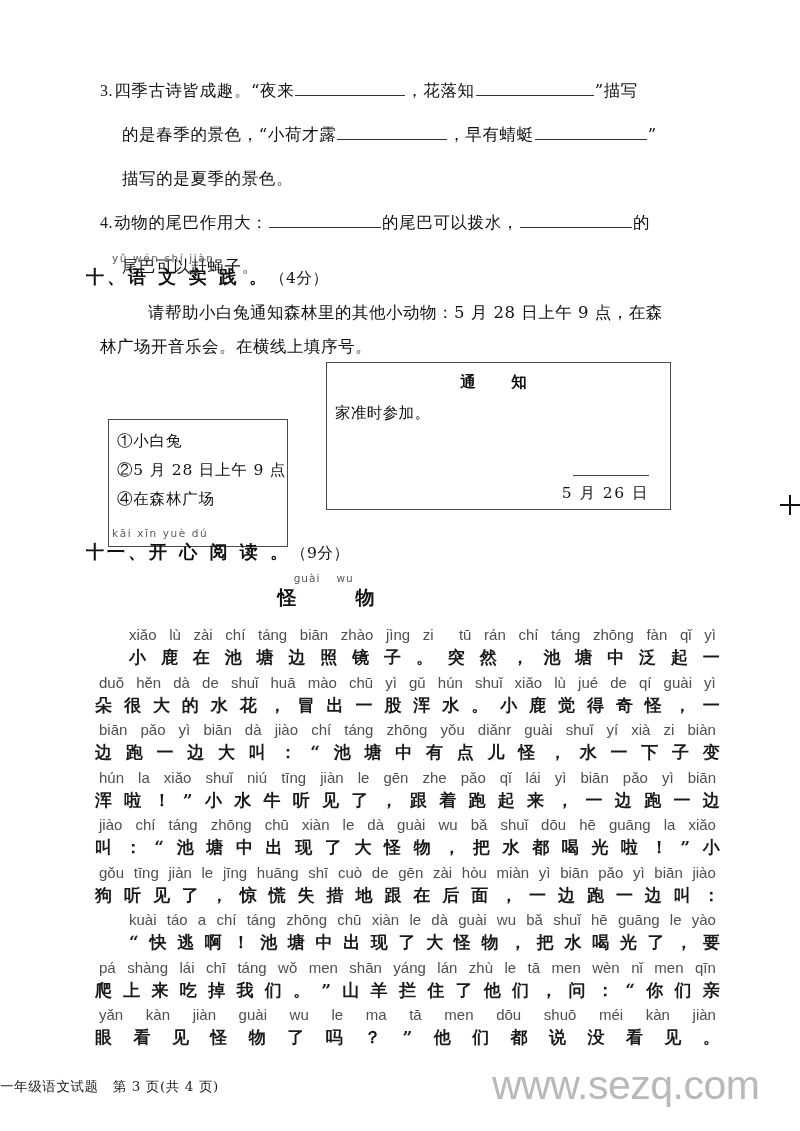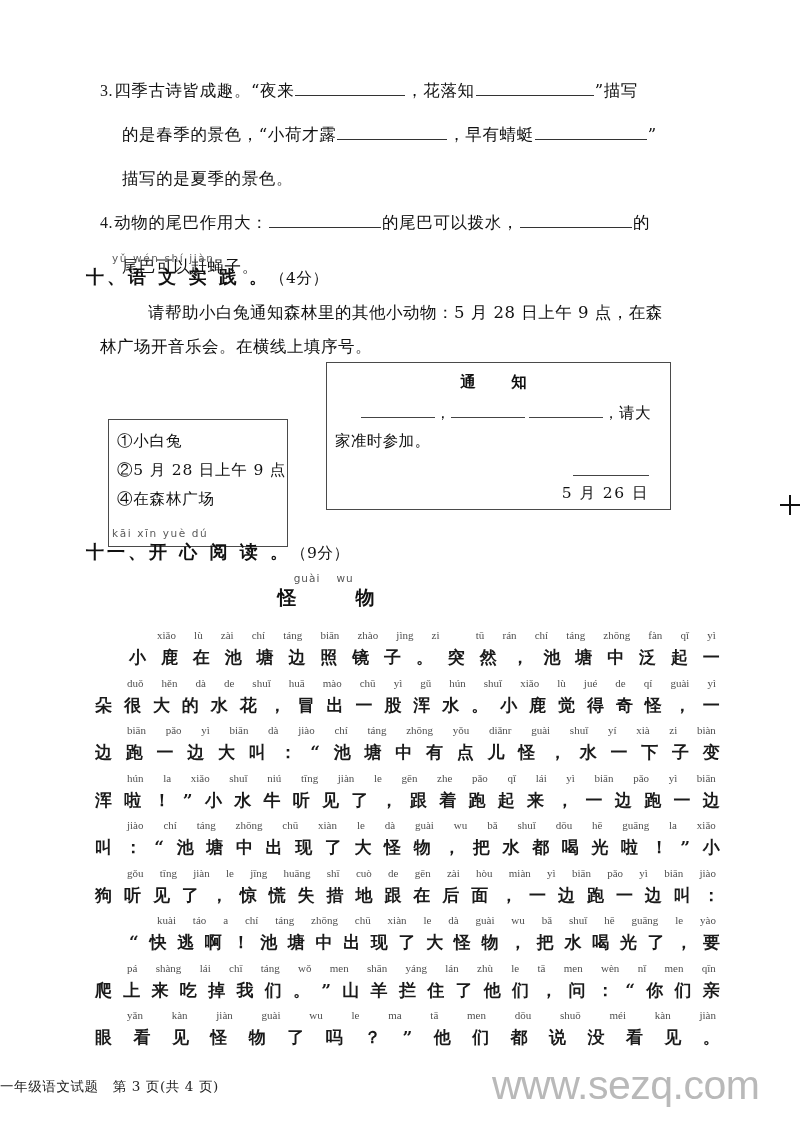--- a/index.html
+++ b/index.html
@@ -196,30 +196,29 @@
   }
 
   .passage {
     position: absolute;
     left: 95px;
     top: 628px;
     width: 625px;
   }
   .pline { height: 47.5px; position: relative; }
   .pline .py {
-    font-family: Liberation Serif, serif;
-    font-size: 11px;
+    font-family: Liberation Sans, sans-serif;
+    font-size: 15px;
     color: #4f4f4f;
     height: 14px;
     line-height: 14px;
     white-space: nowrap;
     display: flex;
     justify-content: space-between;
     padding: 0 4px;
-    margin-left: 28px;
   }
   .pline .hz {
     font-size: 17px;
     font-weight: 600;
     height: 30px;
     line-height: 30px;
     white-space: nowrap;
     display: flex;
     justify-content: space-between;
     font-family: "DejaVu Serif", "Liberation Serif", serif;
@@ -324,23 +323,20 @@
 
   <div class="optbox">
     <div class="opt cn">①小白兔</div>
     <div class="opt cn">②5 月 28 日上午 9 点</div>
     <div class="opt cn">④在森林广场</div>
   </div>
 
   <div class="noticebox">
     <div class="notice-title cn">通　知</div>
     <div class="notice-body">
-      <div>
-        <span class="nb-ind"></span><span class="nblank"></span><span class="cn">，</span><span class="nblank"></span>&nbsp;<span class="nblank"></span><span class="cn">，</span><span class="cn">请大</span>
-      </div>
       <div class="cn">家准时参加。</div>
     </div>
     <div class="notice-sign">
       <div class="sign-rule"></div>
       <div class="sign-date cn">5 月 26 日</div>
     </div>
   </div>
 
   <div class="sect" style="top:527px;">
     <div class="py">kāi xīn yuè dú</div>

